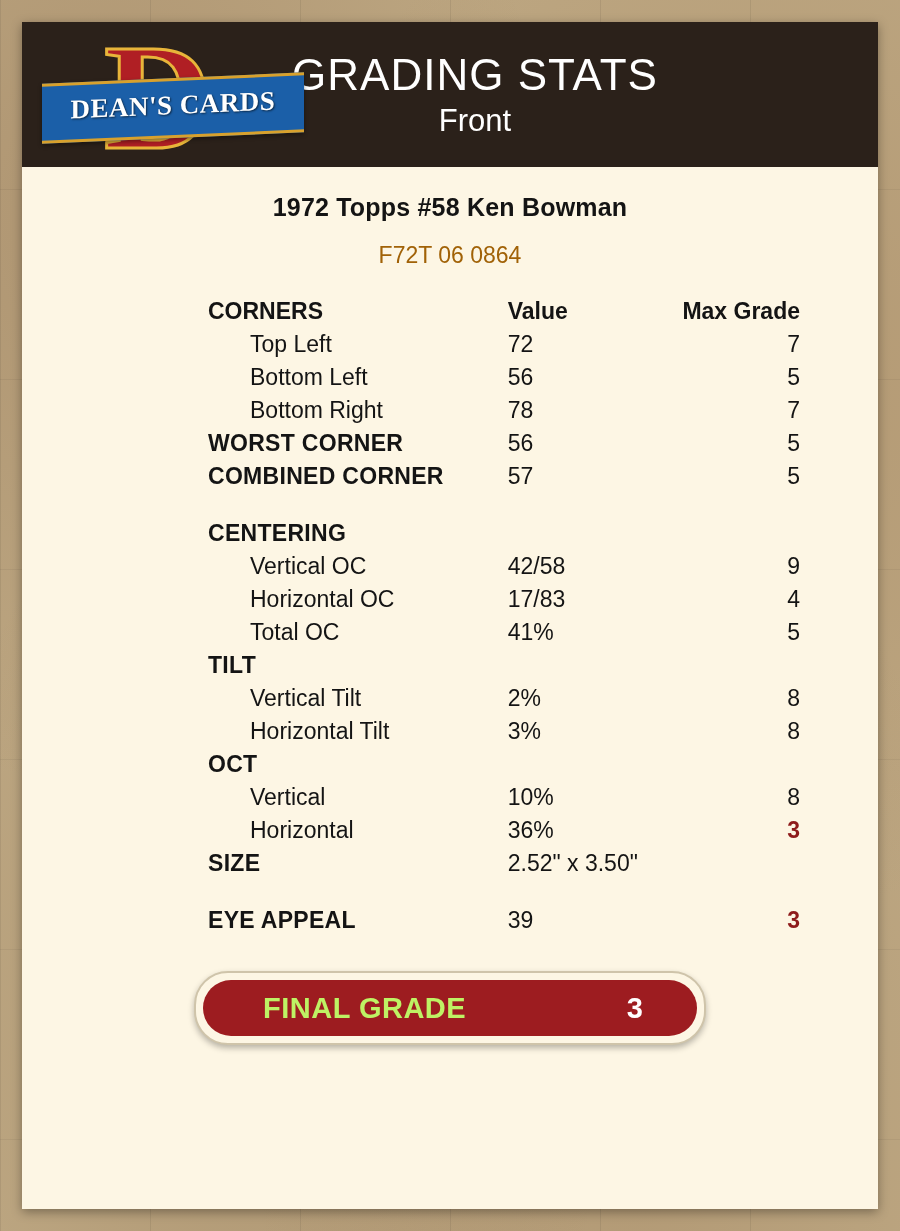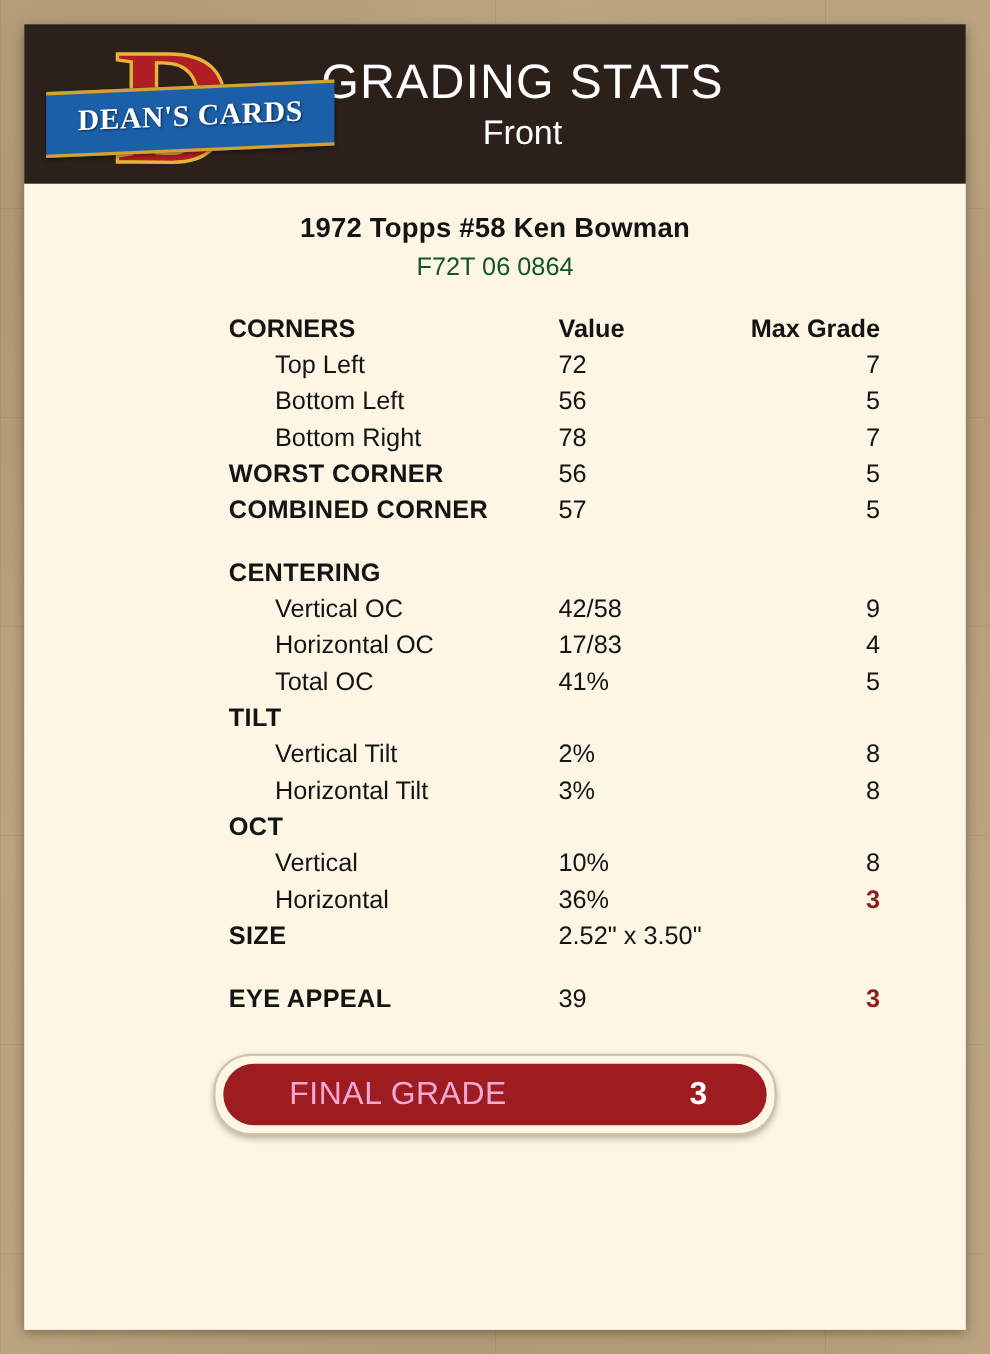--- a/index.html
+++ b/index.html
@@ -115,22 +115,22 @@
   .card-name {
     text-align: center;
     font-size: 25px;
     font-weight: bold;
     color: #141414;
     letter-spacing: 0.2px;
   }
   .card-code {
     text-align: center;
     font-size: 23px;
-    color: #14532d;
-    margin-top: 7px;
+    color: #a16207;
+    margin-top: 20px;
   }
   table.stats {
     margin: 26px auto 16px auto;
     width: 700px;
     border-collapse: collapse;
     color: #141414;
   }
   table.stats td {
     font-size: 23px;
     padding: 3px 0;
@@ -191,23 +191,23 @@
     background: #9d1c20;
     border-radius: 28px;
     height: 56px;
     display: flex;
     align-items: center;
     justify-content: space-between;
     padding: 0 54px 0 60px;
     box-sizing: border-box;
   }
   .final-label {
-    color: #f9a8d4;
+    color: #bef264;
     font-size: 29px;
-    font-weight: normal;
+    font-weight: bold;
     letter-spacing: 0.5px;
   }
   .final-grade {
     color: #ffffff;
     font-size: 29px;
     font-weight: bold;
   }
 </style>
 </head>
 <body>

